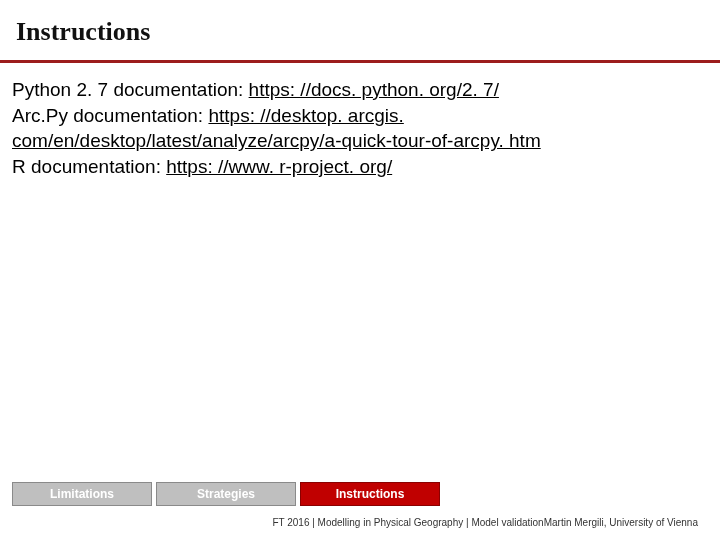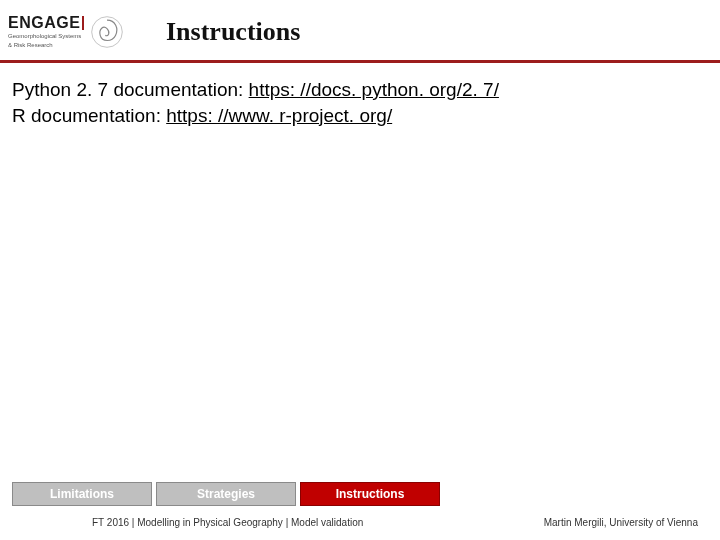--- a/index.html
+++ b/index.html
@@ -101,52 +101,41 @@
     border-color: #8a0000;
   }
   .footer {
     position: absolute;
     left: 0;
     bottom: 0;
     width: 100%;
     height: 30px;
     display: flex;
     align-items: center;
-    justify-content: space-between;
-    padding: 0 22px 6px 92px;
+    justify-content: flex-end;
+    padding: 0 22px 6px 50px;
     font-size: 10px;
     color: #333;
   }
 </style>
 </head>
 <body>
 
 <div class="header">
-  <div class="logo-group">
-    <div class="engage-logo">
-      <span class="engage-top">
-        <span>ENGAGE</span>
-        <span class="engage-bar"></span>
-      </span>
-      <span class="engage-sub">Geomorphological Systems</span>
-      <span class="engage-sub">&amp; Risk Research</span>
-    </div>
-    <svg class="swirl-icon" viewBox="0 0 40 40">
-      <circle cx="20" cy="20" r="18" fill="none" stroke="#bbb" stroke-width="1"></circle>
-      <path d="M20 6 C30 6 34 16 30 24 C26 32 14 32 12 24 C10 16 16 12 20 16 C24 20 22 26 18 24" fill="none" stroke="#888" stroke-width="1.4"></path>
-    </svg>
-  </div>
   <div class="title">Instructions</div>
 </div>
 
 <div class="rule"></div>
 
 <div class="content">
   <div>
     <span>Python 2. 7 documentation: </span><a href="#">https: //docs. python. org/2. 7/</a>
+  </div>
+  <div>
+    <span>Arc.Py documentation: </span><a href="#">https: //desktop. arcgis. com/en/desktop/latest/analyze/arcpy/a-quick-tour-of-arcpy. htm</a>
   </div>
   <div>
     <span>R documentation: </span><a href="#">https: //www. r-project. org/</a>
   </div>
 </div>
 
 <div class="tabs-row">
   <div class="tab">Limitations</div>
   <div class="tab">Strategies</div>
   <div class="tab active">Instructions</div>

